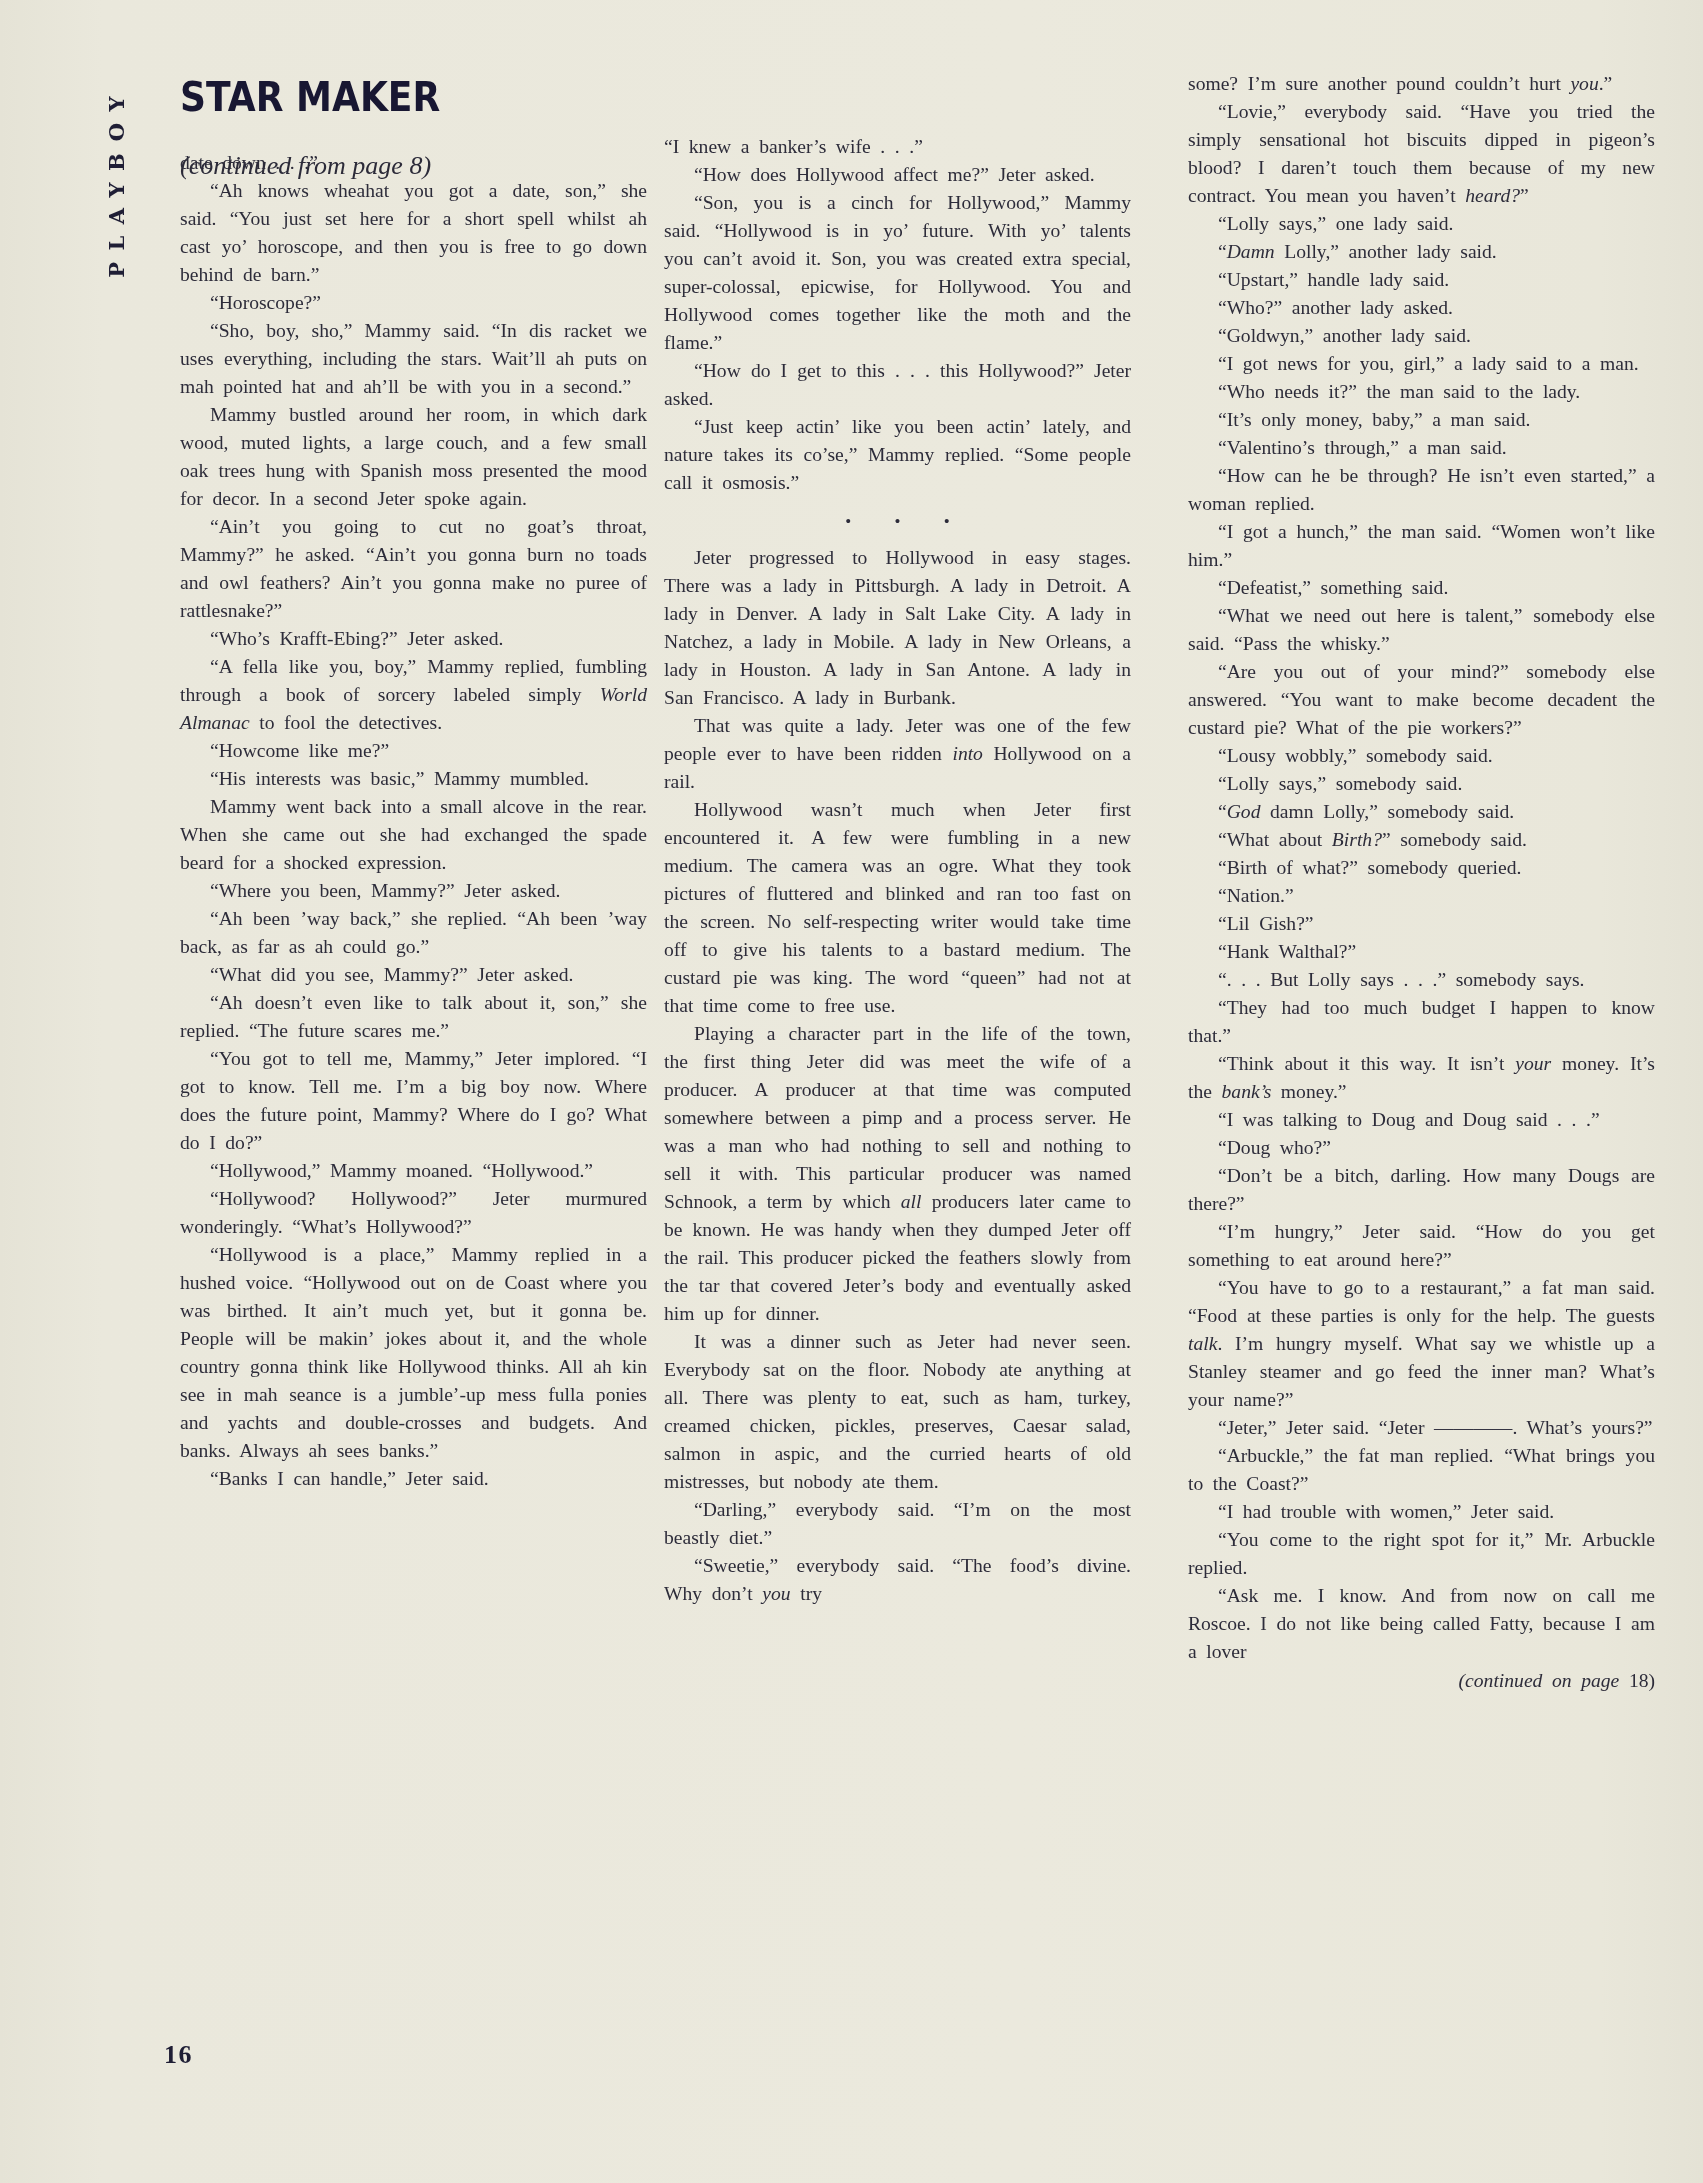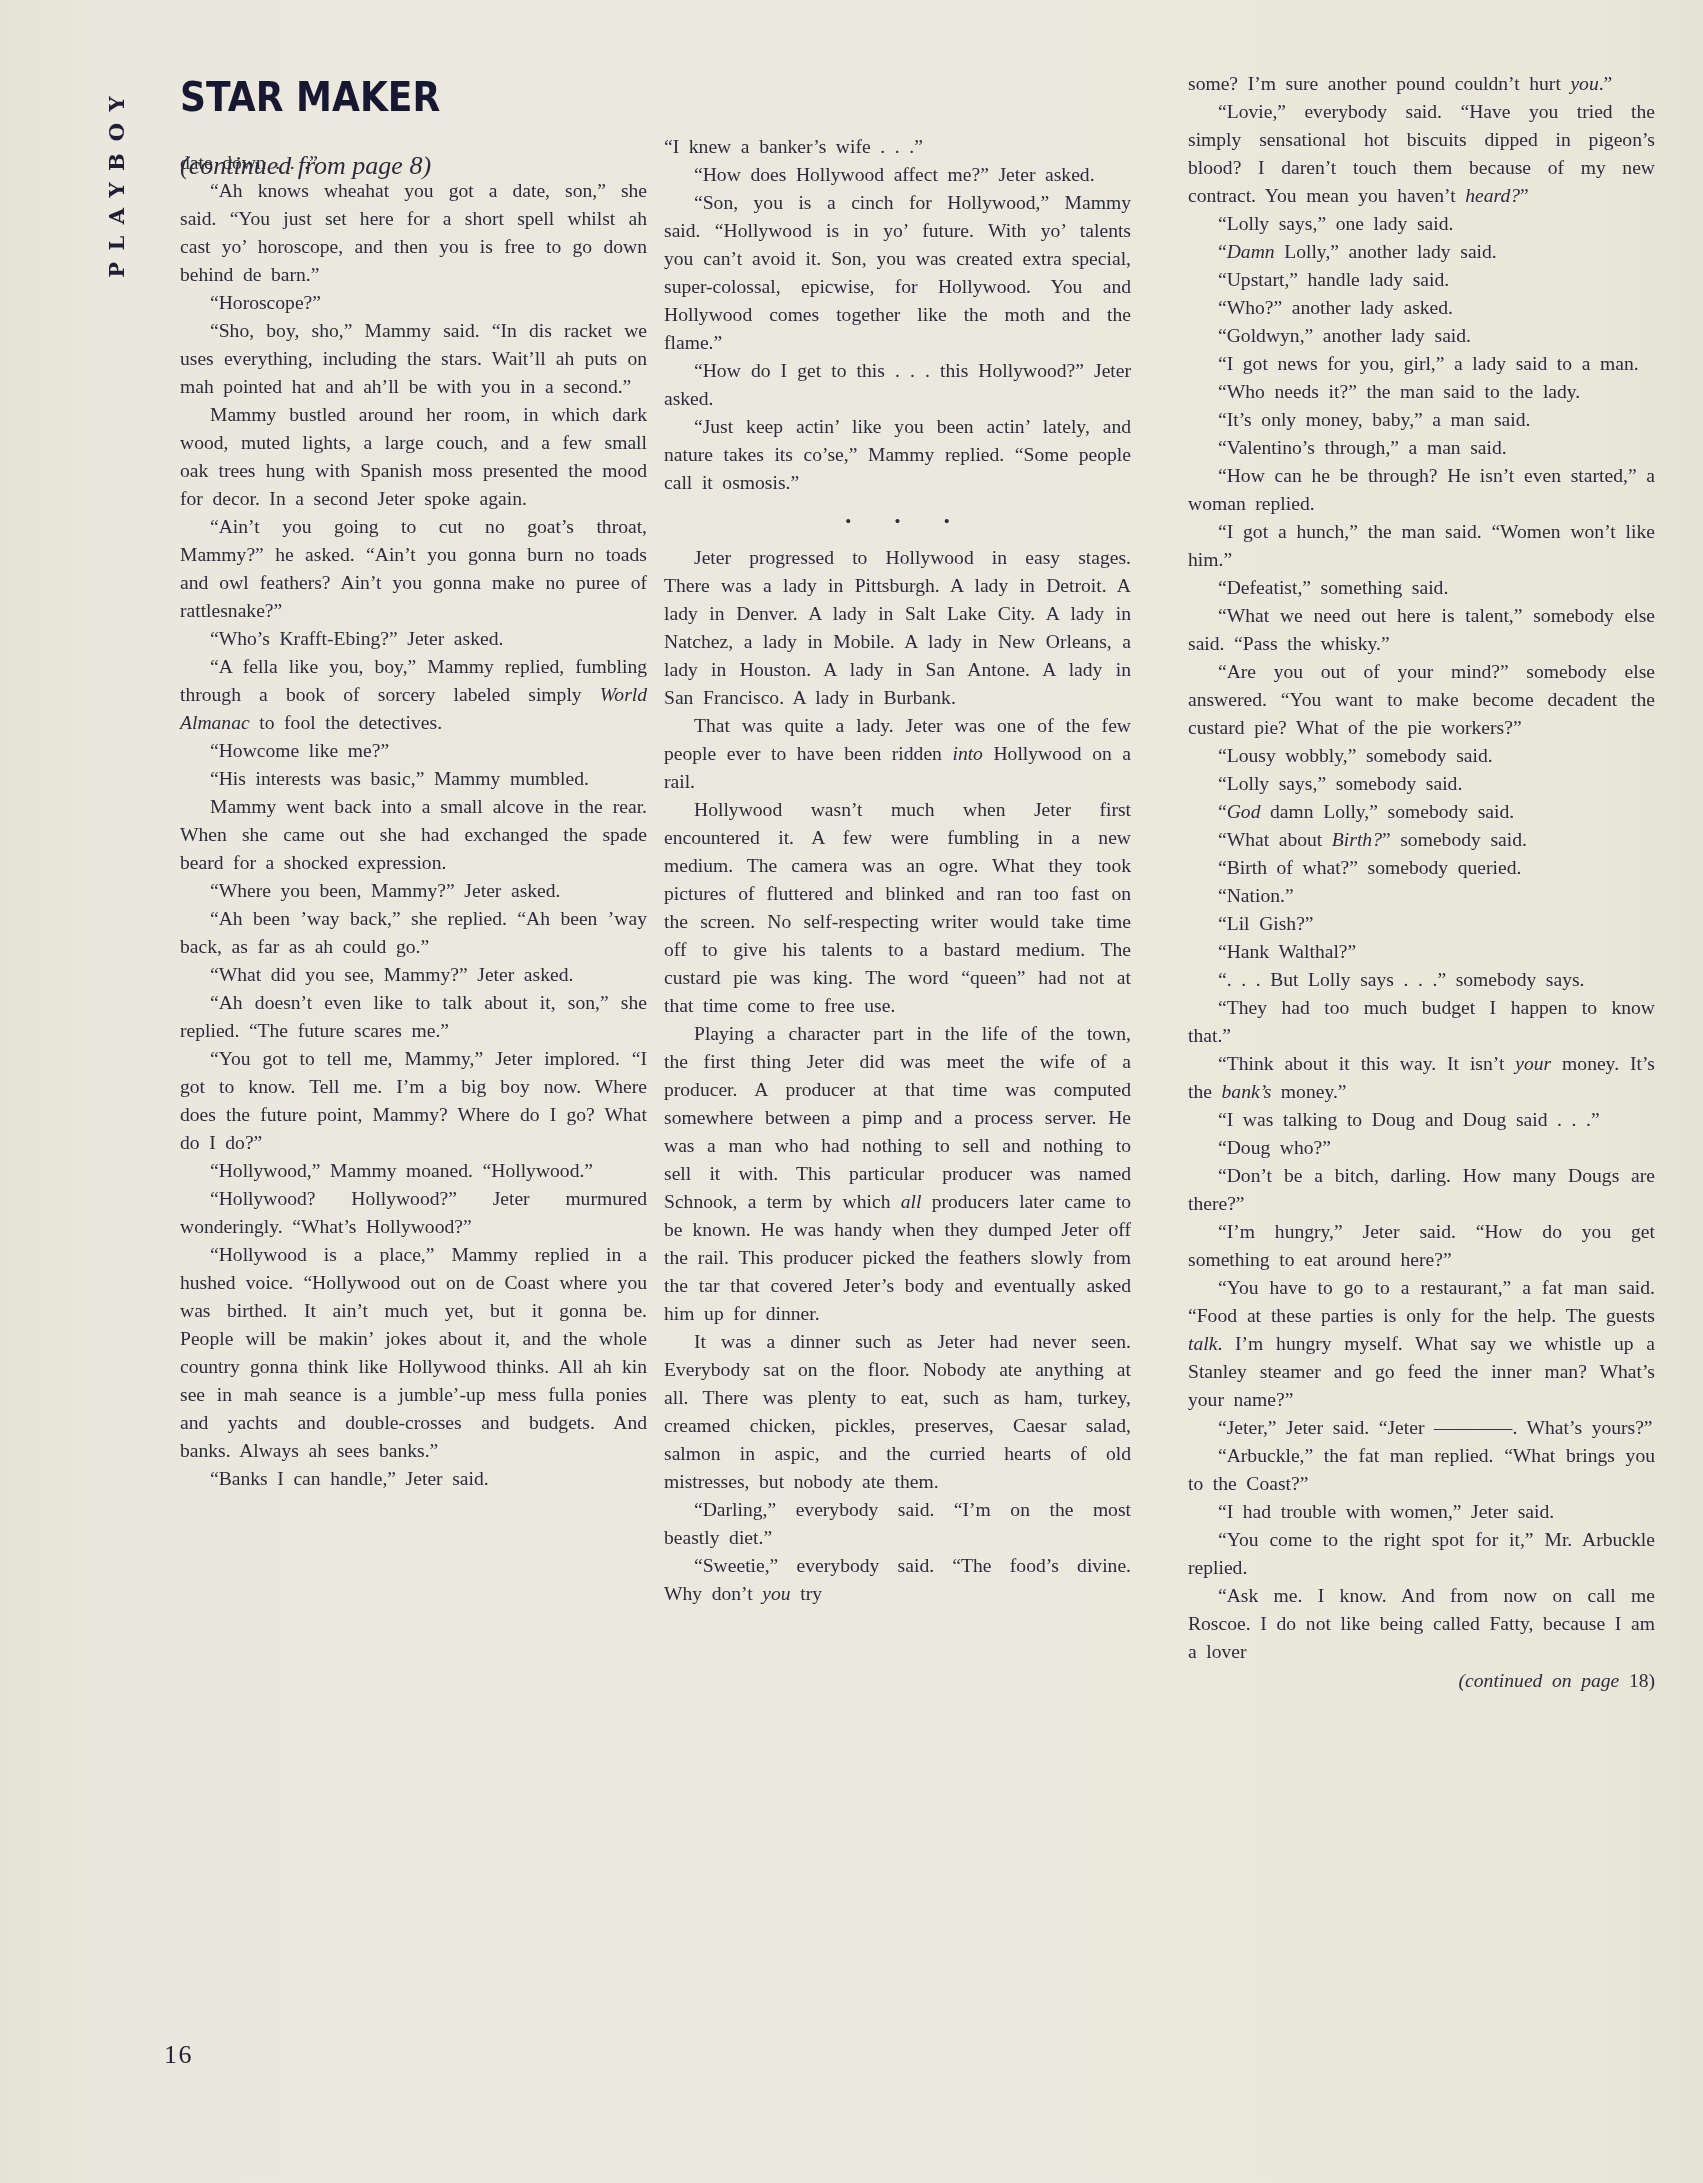--- a/index.html
+++ b/index.html
@@ -33,21 +33,21 @@
   .col p{margin:0;text-indent:30px;}
   .col p.noindent{text-indent:0;}
   .col p.separator{
     text-align:center;text-indent:0;word-spacing:39px;
     font-size:17px;padding:10.8px 0 8px 0;letter-spacing:0;color:#2d2c3a;
   }
   .col p.cont-right{text-align:right;text-indent:0;padding-top:1.4px;}
   .col i{font-style:italic;}
   .page-num{
     position:absolute;left:164px;top:2040px;
-    font-family:"Liberation Serif",serif;font-weight:normal;font-size:26px;color:#1f1e35;
+    font-family:"Liberation Serif",serif;font-weight:bold;font-size:26px;color:#1f1e35;
     letter-spacing:1.4px;
   }
 </style>
 </head>
 <body>
 
 <div class="page">
 
   <div class="spine">
     <span>PLAYBOY</span>

